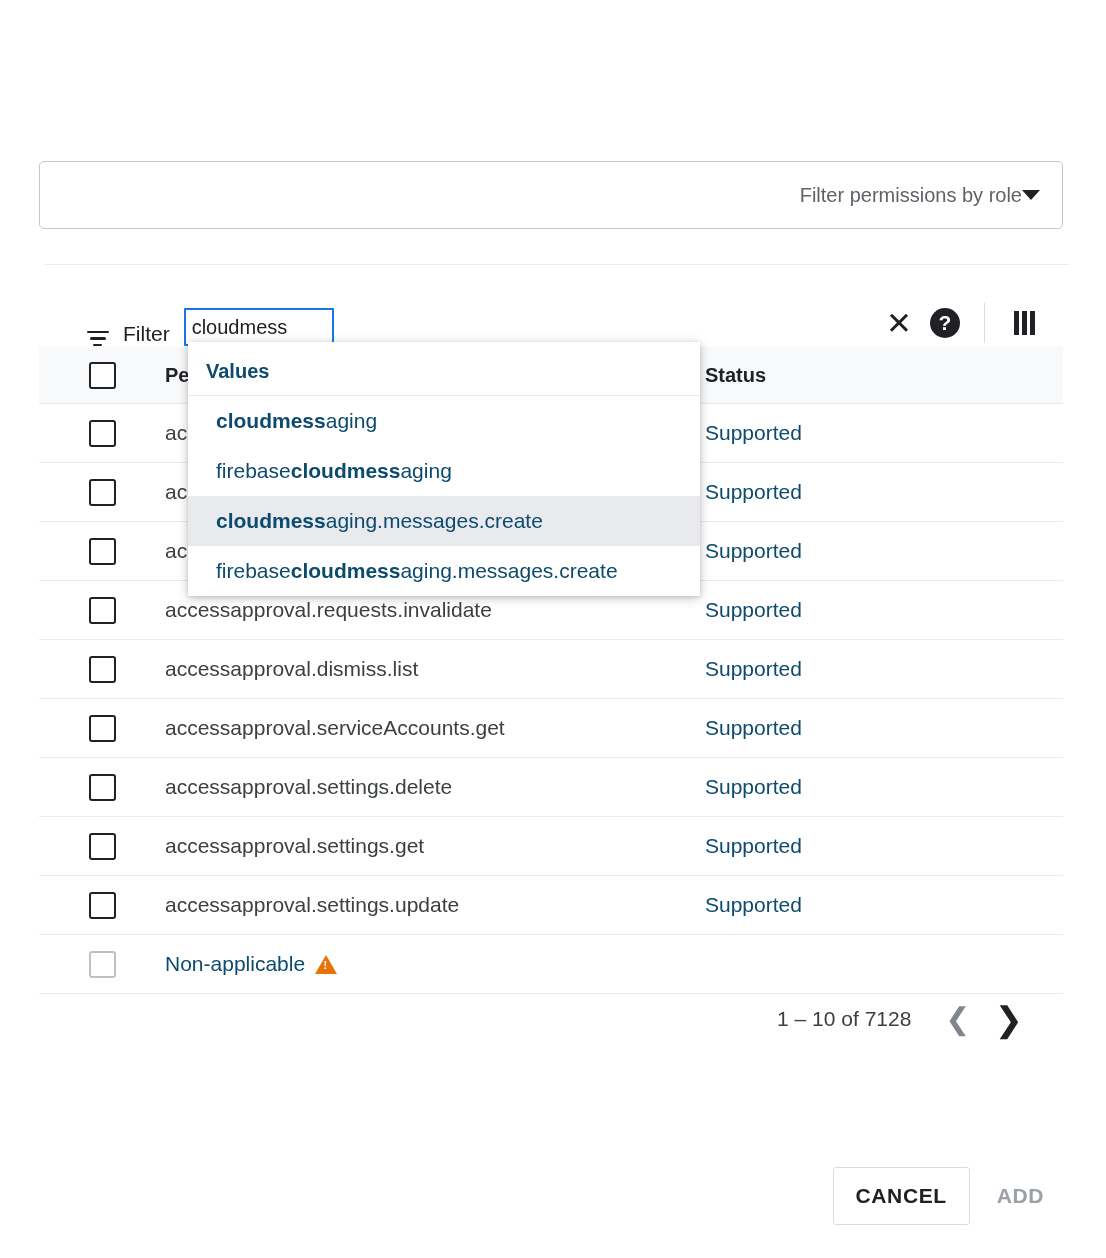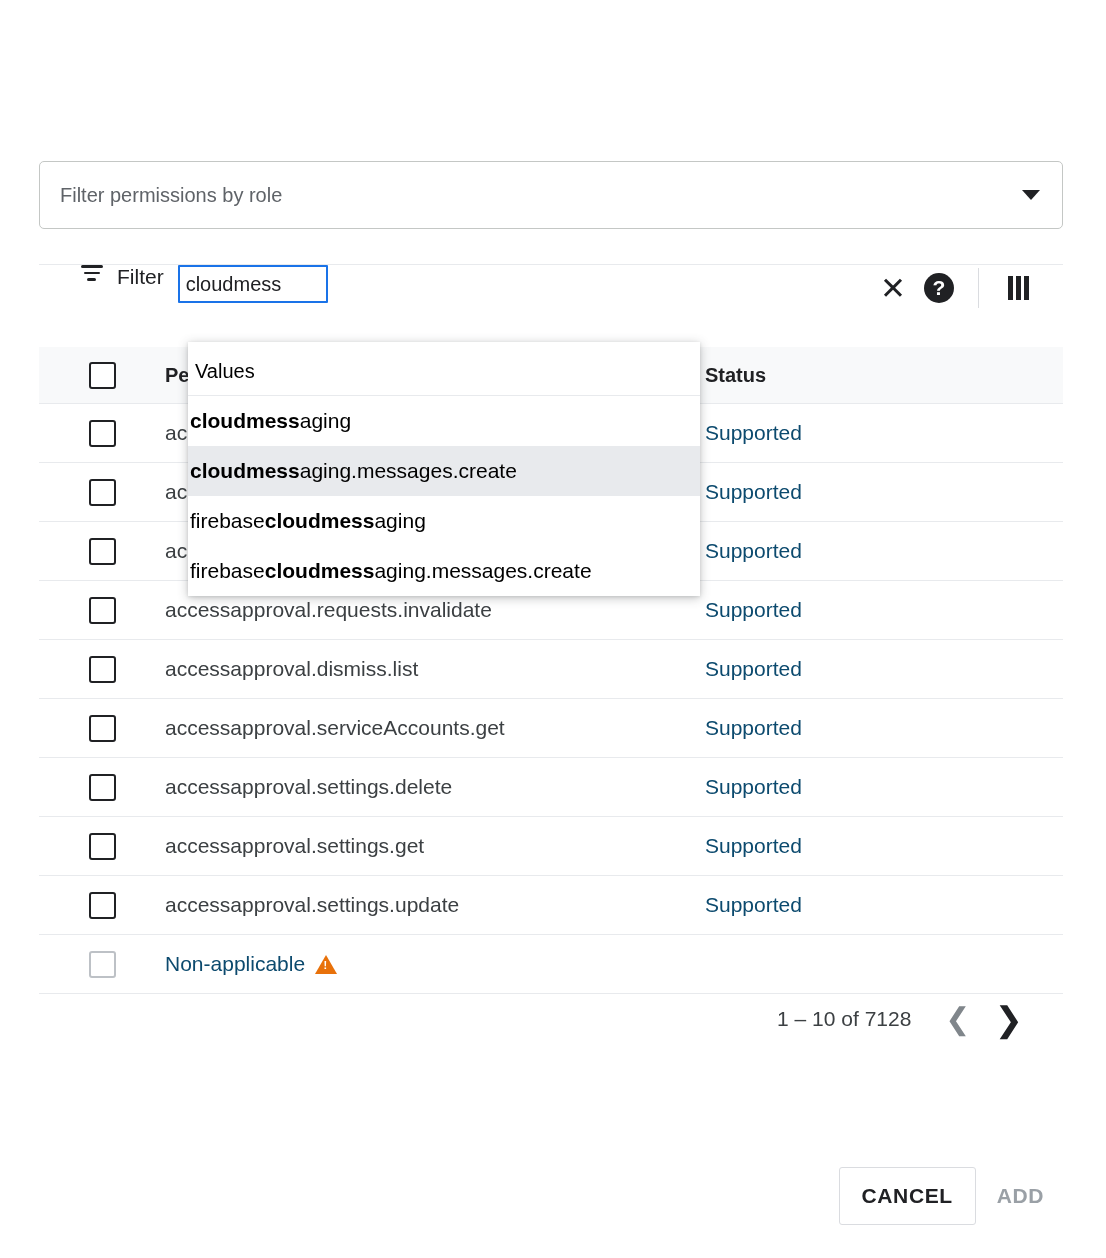--- a/index.html
+++ b/index.html
@@ -38,46 +38,47 @@
     width: 1024px;
     height: 68px;
     box-sizing: border-box;
     border: 1px solid #c4c7c5;
     border-radius: 5px;
     background: #fff;
     display: flex;
     align-items: center;
     padding: 8px 20px;
     cursor: pointer;
+    text-align: right;
   }
   .role-select .ph {
     font-size: 20px;
     color: #5f6368;
     flex: 1;
   }
   .caret {
     width: 0;
     height: 0;
     border-left: 9px solid transparent;
     border-right: 9px solid transparent;
     border-top: 10px solid #202124;
     margin-right: 2px;
   }
 
   
   .toolbar {
     position: absolute;
-    left: 39px;
+    left: 45px;
     top: 264px;
     width: 1024px;
     height: 82px;
     border-top: 1px solid #e8eaed;
     box-sizing: border-box;
     display: flex;
-    align-items: flex-start;
+    align-items: flex-end;
   }
   .filter-icon {
     margin-left: 42px;
     margin-right: 14px;
     display: flex;
     flex-direction: column;
     gap: 4px;
     width: 22px;
   }
   .filter-icon i {
@@ -272,44 +273,46 @@
     left: 188px;
     top: 342px;
     width: 512px;
     background: #fff;
     box-shadow: 0 2px 10px rgba(60,64,67,0.30), 0 1px 3px rgba(60,64,67,0.15);
     z-index: 40;
     padding-top: 4px;
   }
   .ac-head {
     font-size: 20px;
-    color: #000000;
-    padding: 14px 18px 12px 7px;
+    color: #0c4a6e;
+    padding: 14px 18px 12px 18px;
     border-bottom: 1px solid #e8eaed;
+    font-weight: bold;
   }
   .ac-item {
     font-size: 21px;
-    color: #000000;
-    padding: 13px 2px;
+    color: #0c4a6e;
+    padding: 13px 28px;
     cursor: pointer;
     white-space: nowrap;
     overflow: hidden;
   }
   .ac-item.active { background: #e8eaed; }
   .ac-item b { font-weight: bold; }
 
   
   .footer {
     position: absolute;
     left: 0;
     top: 1168px;
     width: 1066px;
     display: flex;
     justify-content: flex-end;
     align-items: center;
+    gap: 6px;
   }
   .btn {
     font-size: 21px;
     font-weight: bold;
     letter-spacing: 0.6px;
     padding: 16px 22px;
     background: transparent;
     border: none;
     cursor: pointer;
     font-family: "Liberation Sans", sans-serif;
@@ -442,22 +445,22 @@
   <div class="paginator">
     <span class="page-range">1 – 10 of 7128</span>
     <span class="chev prev">❮</span>
     <span class="chev next">❯</span>
   </div>
 
   <div class="autocomplete">
     <div class="ac-head">Values</div>
     <div id="ac-items">
         <div class="ac-item"><b>cloudmess</b><span>aging</span></div>
+        <div class="ac-item"><span>firebase</span><b>cloudmess</b><span>aging</span></div>
         <div class="ac-item active"><b>cloudmess</b><span>aging.messages.create</span></div>
-        <div class="ac-item"><span>firebase</span><b>cloudmess</b><span>aging</span></div>
         <div class="ac-item"><span>firebase</span><b>cloudmess</b><span>aging.messages.create</span></div>
       </div>
   </div>
 
   <div class="footer">
     <button class="btn btn-cancel">CANCEL</button>
     <button class="btn btn-add">ADD</button>
   </div>
 
 </div>

